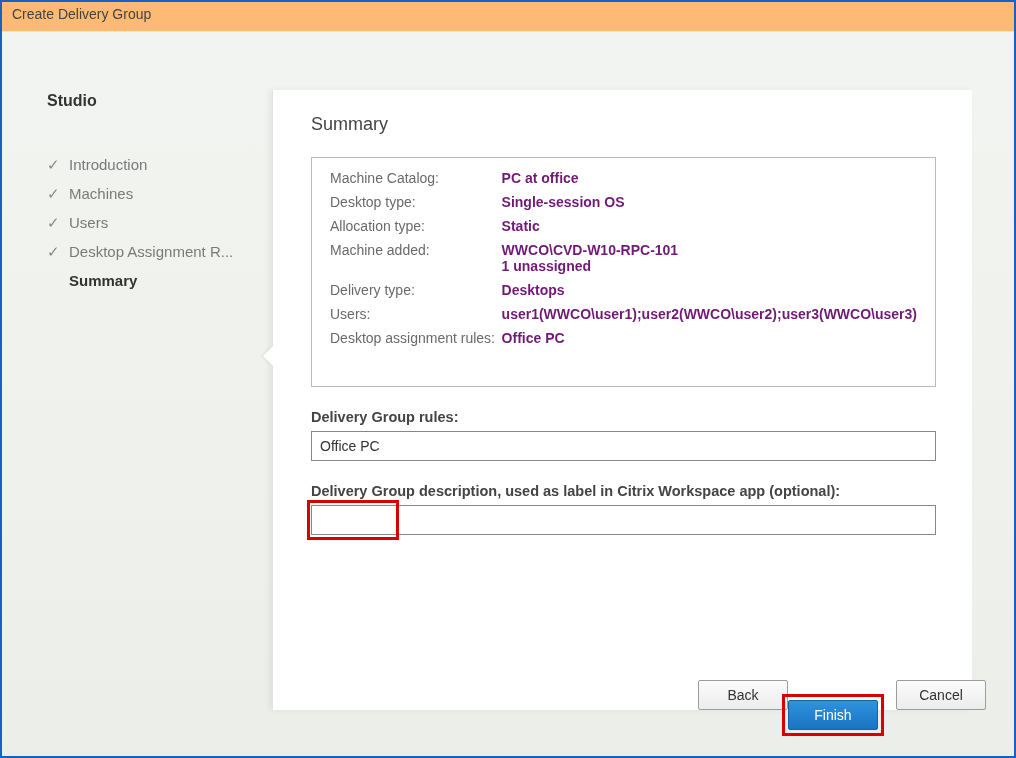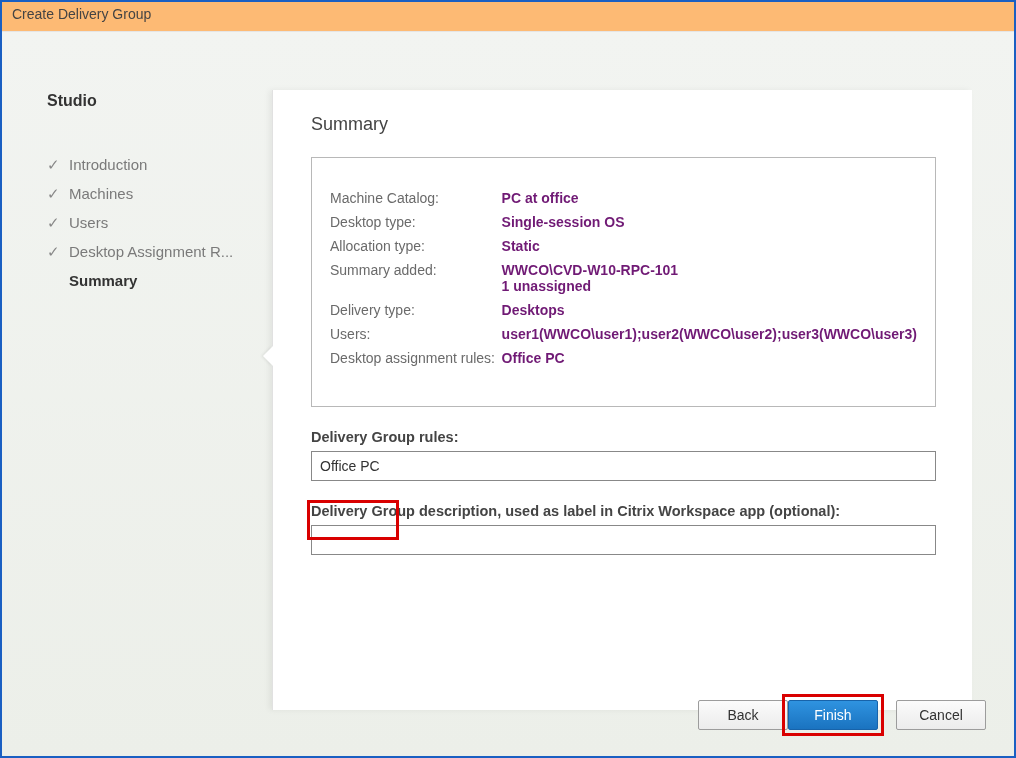--- a/index.html
+++ b/index.html
@@ -92,21 +92,21 @@
     filter: drop-shadow(-2px 0 1px rgba(0,0,0,0.06));
   }
   .panel h2 {
     font-size: 18px;
     font-weight: 400;
     color: #444;
     margin: 4px 0 22px 0;
   }
   .summary-box {
     border: 1px solid #b8b8b8;
-    padding: 28px 18px 36px 18px;
+    padding: 8px 18px 36px 18px;
     font-size: 14px;
     color: #555;
   }
   .summary-table {
     width: 100%;
     border-collapse: collapse;
   }
   .summary-table td {
     padding: 4px 0;
     vertical-align: top;
@@ -154,21 +154,21 @@
     position: absolute;
     border: 3px solid #d90000;
     pointer-events: none;
   }
 
   .button-row {
     position: absolute;
     right: 28px;
     bottom: 26px;
     display: flex;
-    align-items: flex-end;
+    align-items: flex-start;
   }
   .btn {
     min-width: 90px;
     height: 30px;
     border: 1px solid #9c9c9c;
     background: linear-gradient(#fbfbfb, #ececec);
     font-size: 14px;
     color: #333;
     cursor: pointer;
     font-family: inherit;
@@ -227,21 +227,21 @@
           </tr>
           <tr>
             <td class="label">Desktop type:</td>
             <td class="value">Single-session OS</td>
           </tr>
           <tr>
             <td class="label">Allocation type:</td>
             <td class="value">Static</td>
           </tr>
           <tr>
-            <td class="label">Summary added:</td>
+            <td class="label">Machine added:</td>
             <td class="value multi" style="white-space:pre-line">WWCO\CVD-W10-RPC-101
 1 unassigned</td>
           </tr>
           <tr>
             <td class="label">Delivery type:</td>
             <td class="value">Desktops</td>
           </tr>
           <tr>
             <td class="label">Users:</td>
             <td class="value multi">user1(WWCO\user1);user2(WWCO\user2);user3(WWCO\user3)</td>

